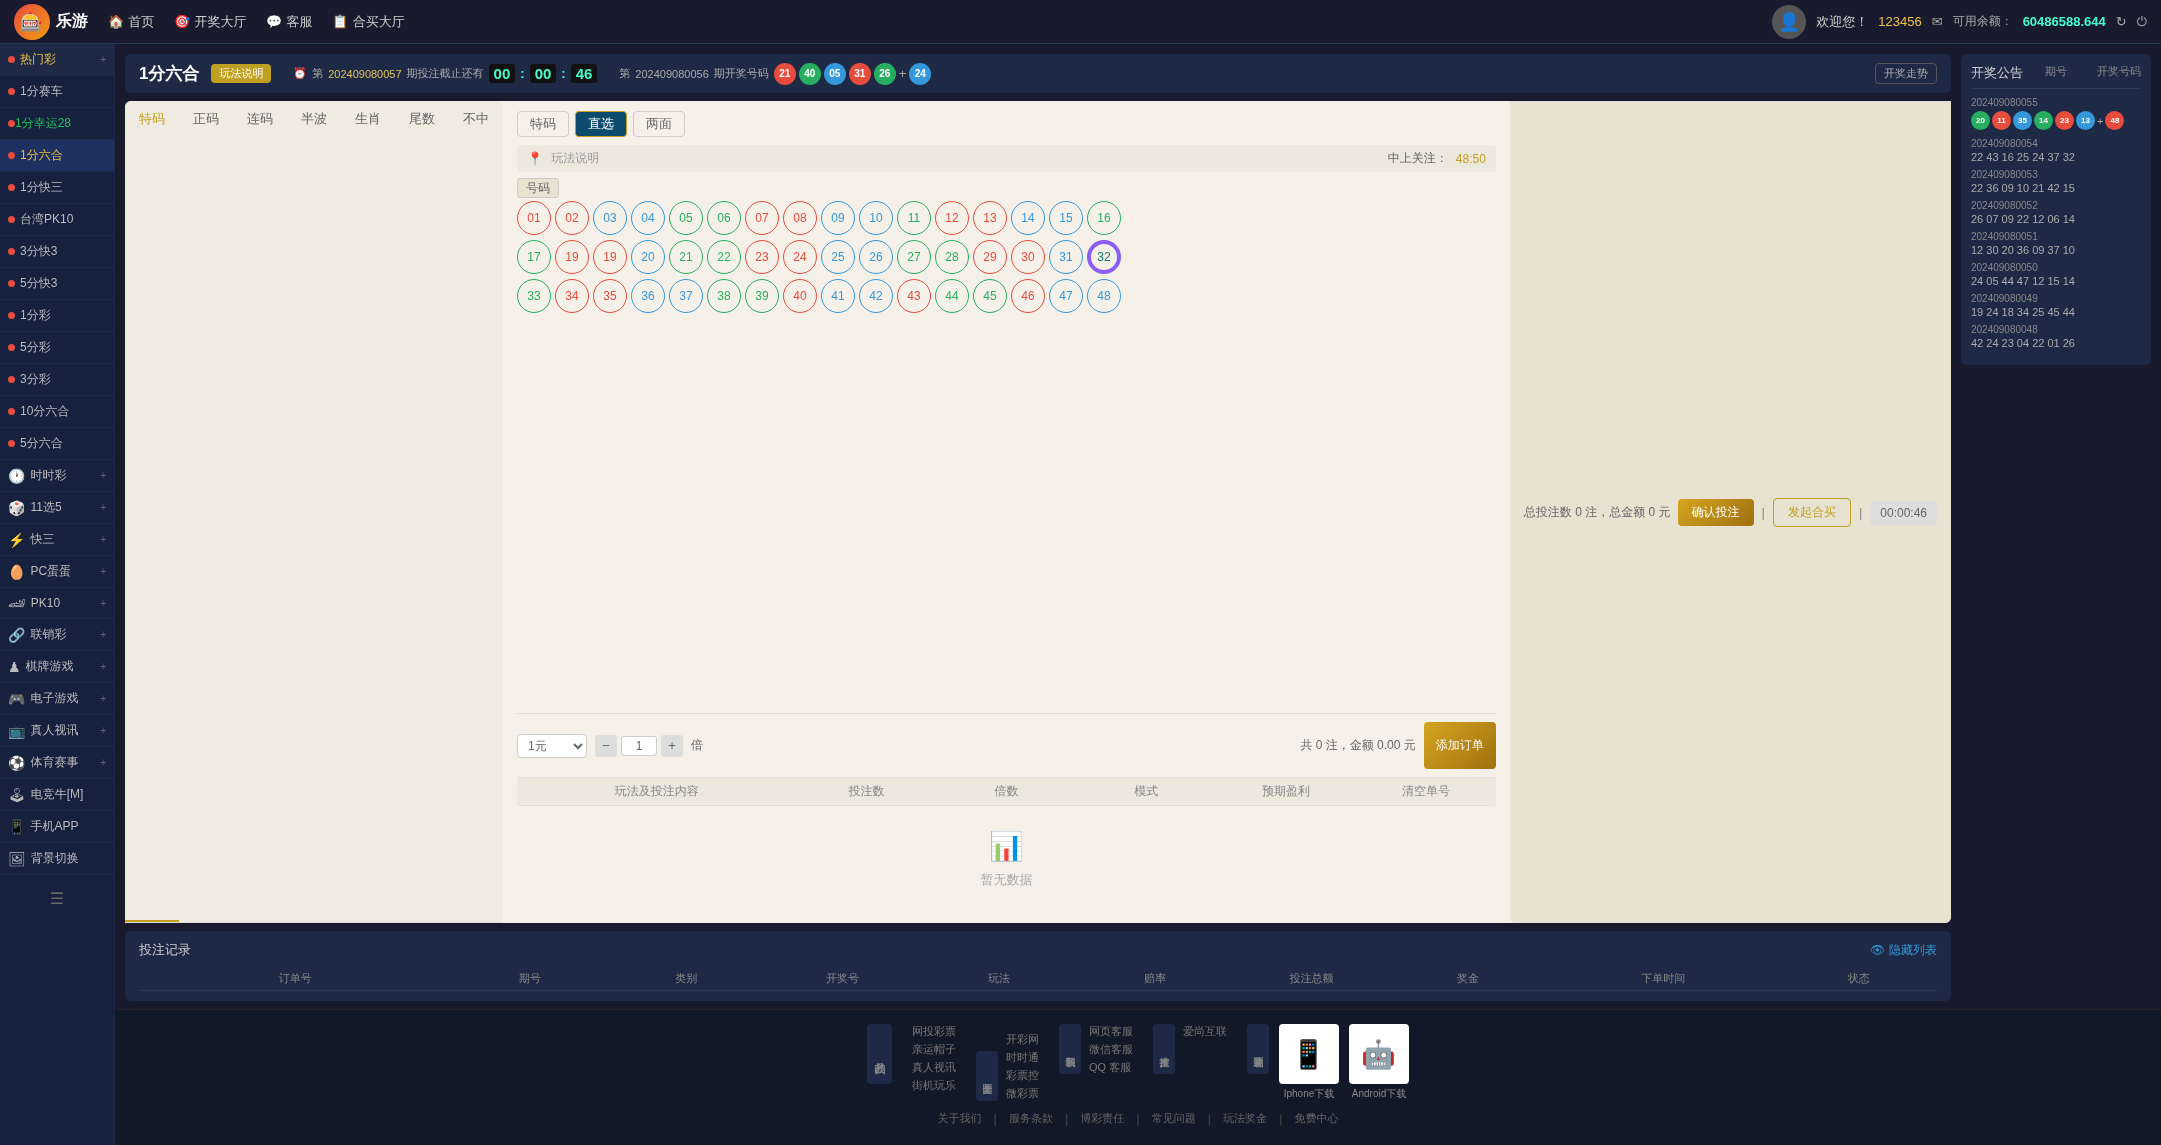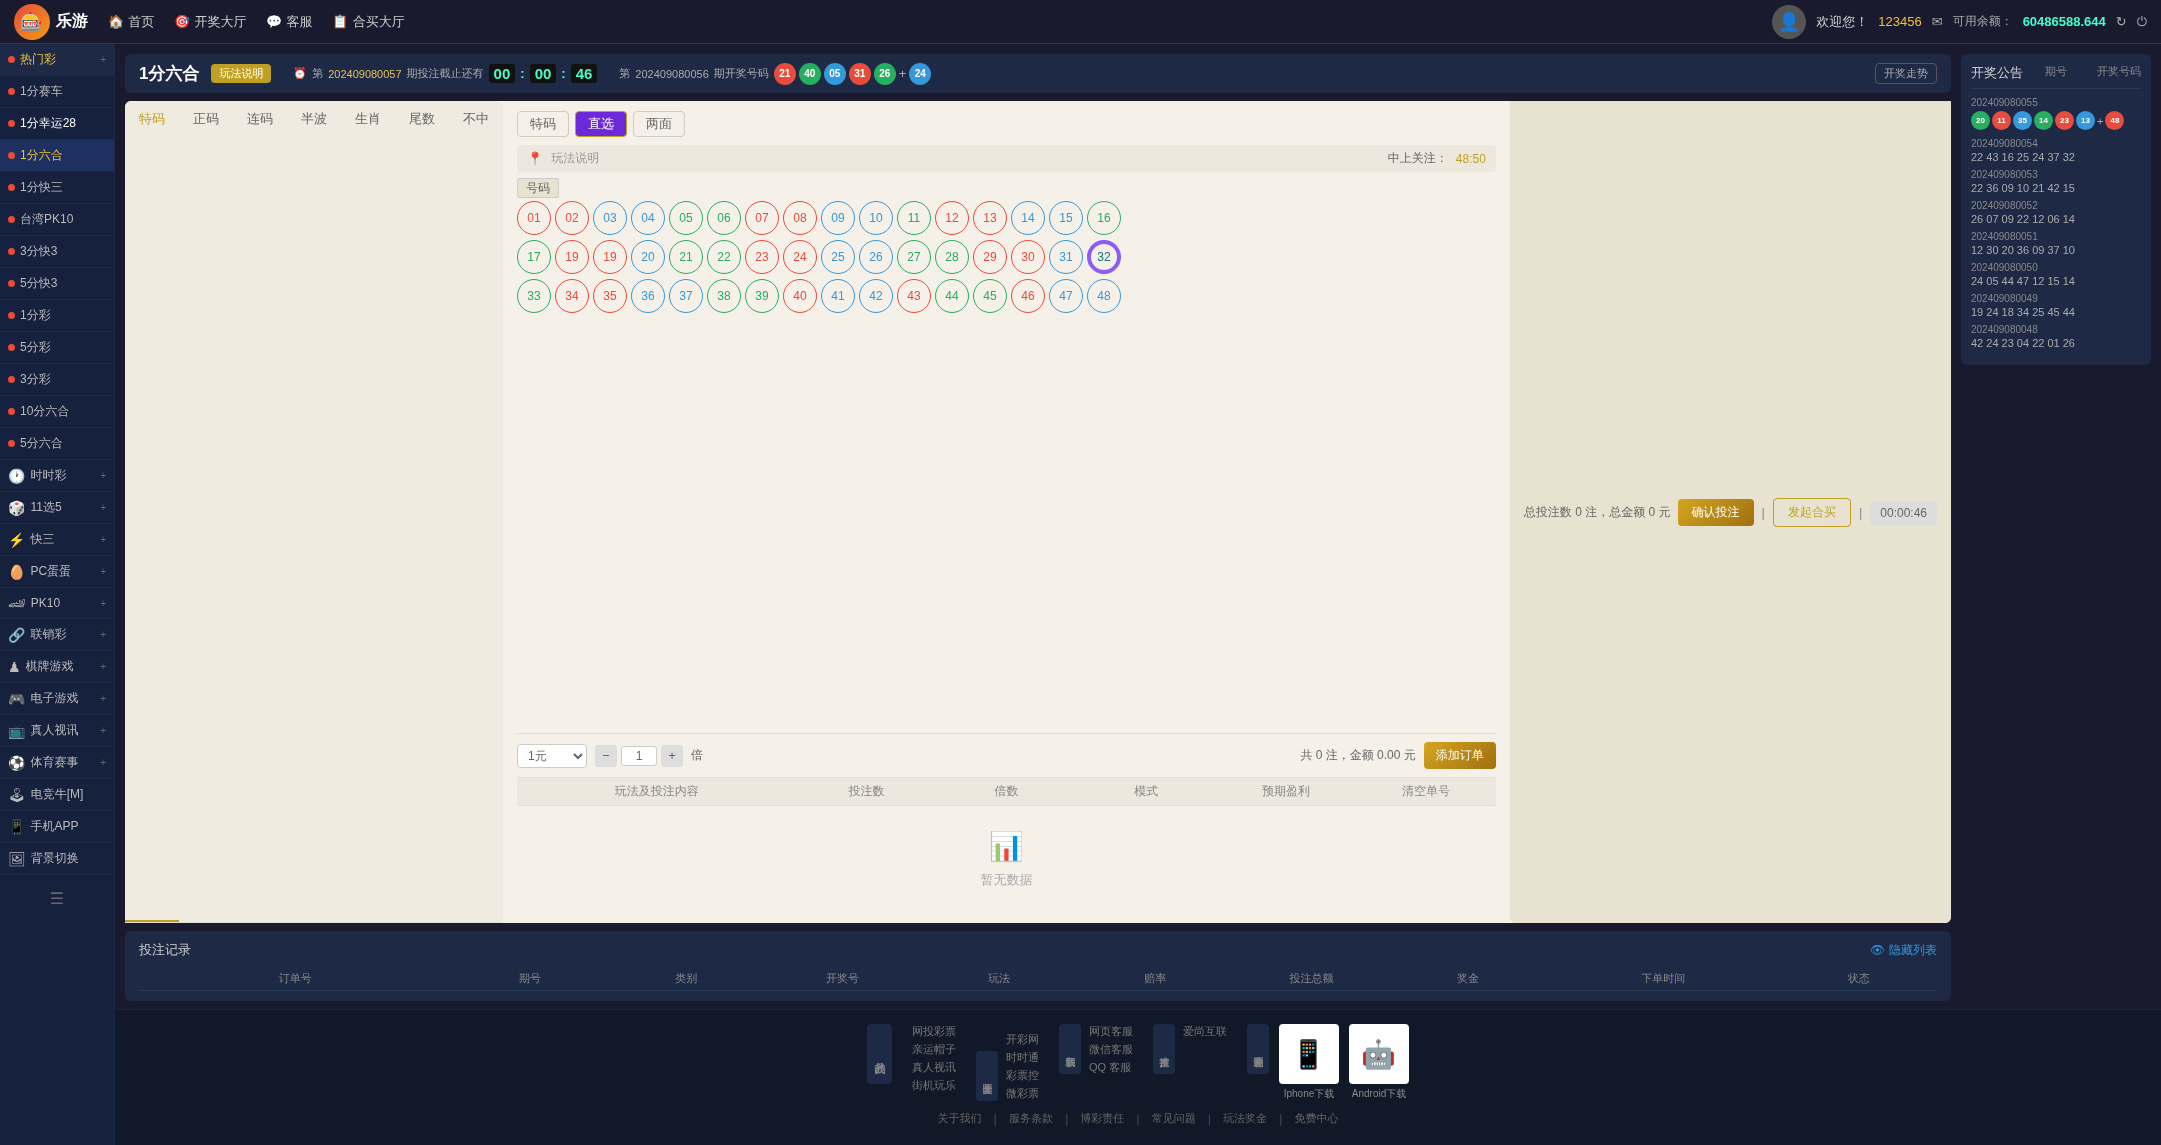--- a/index.html
+++ b/index.html
@@ -41,21 +41,21 @@
   <div style="width:115px;background:#16213e;overflow-y:auto;flex-shrink:0;border-right:1px solid #1e2a45;">
     <div style="display:flex;align-items:center;padding:7px 8px;cursor:pointer;color:#f0c040;gap:5px;font-size:12px;border-bottom:1px solid #1e2a45;background:#1e2a45;">
       <span style="width:7px;height:7px;border-radius:50%;background:#e74c3c;flex-shrink:0;"></span>
       <span>热门彩</span>
       <span style="margin-left:auto;color:#666;font-size:10px;">+</span>
     </div>
     <div style="display:flex;align-items:center;padding:7px 8px;cursor:pointer;color:#bbb;gap:5px;font-size:12px;border-bottom:1px solid #1e2a45;">
       <span style="width:7px;height:7px;border-radius:50%;background:#e74c3c;flex-shrink:0;"></span>
       <span>1分赛车</span>
     </div>
-    <div style="display:flex;align-items:center;padding:7px 8px;cursor:pointer;color:#ffffff;gap:5px;font-size:12px;border-bottom:1px solid #1e2a45;">
+    <div style="display:flex;align-items:center;padding:7px 8px;cursor:pointer;color:#22c55e;font-size:12px;border-bottom:1px solid #1e2a45;">
       <span style="width:7px;height:7px;border-radius:50%;background:#e74c3c;flex-shrink:0;"></span>
       <span>1分幸运28</span>
     </div>
     <div style="display:flex;align-items:center;padding:7px 8px;cursor:pointer;color:#f0c040;gap:5px;font-size:12px;border-bottom:1px solid #1e2a45;background:#1e3060;">
       <span style="width:7px;height:7px;border-radius:50%;background:#e74c3c;flex-shrink:0;"></span>
       <span>1分六合</span>
     </div>
     <div style="display:flex;align-items:center;padding:7px 8px;cursor:pointer;color:#bbb;gap:5px;font-size:12px;border-bottom:1px solid #1e2a45;">
       <span style="width:7px;height:7px;border-radius:50%;background:#e74c3c;flex-shrink:0;"></span>
       <span>1分快三</span>
@@ -208,21 +208,21 @@
             <div style="padding:9px 14px;cursor:pointer;color:#666;font-size:13px;">半波</div>
             <div style="padding:9px 14px;cursor:pointer;color:#666;font-size:13px;">生肖</div>
             <div style="padding:9px 14px;cursor:pointer;color:#666;font-size:13px;">尾数</div>
             <div style="padding:9px 14px;cursor:pointer;color:#666;font-size:13px;">不中</div>
           </div>
 
           <div style="padding:10px 14px;flex:1;display:flex;flex-direction:column;">
 
             <div style="display:flex;gap:6px;margin-bottom:8px;">
               <div style="padding:3px 12px;border-radius:4px;cursor:pointer;color:#666;font-size:13px;border:1px solid #ccc;">特码</div>
-              <div style="padding:3px 12px;border-radius:4px;cursor:pointer;color:#fff;font-size:13px;background:#6d28d9;border:1px solid #c0a020;">直选</div>
+              <div style="padding:3px 12px;border-radius:4px;cursor:pointer;color:#fff;font-size:13px;background:#0c4a6e;border:1px solid #c0a020;">直选</div>
               <div style="padding:3px 12px;border-radius:4px;cursor:pointer;color:#666;font-size:13px;border:1px solid #ccc;">两面</div>
             </div>
 
             <div style="display:flex;align-items:center;gap:8px;margin-bottom:8px;background:#ece8de;border-radius:4px;padding:5px 10px;">
               <span style="color:#c0a020;">📍</span>
               <span style="color:#999;font-size:12px;">玩法说明</span>
               <span style="color:#666;font-size:12px;margin-left:auto;">中上关注：</span>
               <span style="color:#c0a020;font-size:12px;">48:50</span>
             </div>
 
@@ -297,21 +297,21 @@
                 <option>0.1元</option>
                 <option>0.01元</option>
               </select>
               <div style="display:flex;align-items:center;gap:4px;">
                 <button style="background:#ddd;border:none;color:#666;width:22px;height:22px;cursor:pointer;border-radius:3px;font-size:13px;">−</button>
                 <input type="text" value="1" style="background: rgb(255, 255, 255); border: 1px solid rgb(204, 204, 204); color: rgb(102, 102, 102); width: 36px; text-align: center; padding: 2px; border-radius: 3px; font-size: 12px;">
                 <button style="background:#ddd;border:none;color:#666;width:22px;height:22px;cursor:pointer;border-radius:3px;font-size:13px;">+</button>
               </div>
               <span style="color:#666;font-size:12px;">倍</span>
               <span style="margin-left:auto;color:#666;font-size:12px;">共 0 注，金额 0.00 元</span>
-              <button style="background:linear-gradient(135deg,#d4a520,#a07010);color:#fff;border:none;border-radius:4px;padding:5px 12px;cursor:pointer;font-size:12px;">添加订单</button>
+              <button style="background:linear-gradient(135deg,#d4a520,#a07010);color:#fff;border:none;border-radius:4px;padding:15px 12px;cursor:pointer;font-size:12px;">添加订单</button>
             </div>
 
             <div style="display:flex;padding:5px 0;border-top:1px solid #ddd;border-bottom:1px solid #ddd;background:#ece8de;border-radius:3px;">
               <div style="flex:2;color:#888;font-size:12px;text-align:center;">玩法及投注内容</div>
               <div style="flex:1;color:#888;font-size:12px;text-align:center;">投注数</div>
               <div style="flex:1;color:#888;font-size:12px;text-align:center;">倍数</div>
               <div style="flex:1;color:#888;font-size:12px;text-align:center;">模式</div>
               <div style="flex:1;color:#888;font-size:12px;text-align:center;">预期盈利</div>
               <div style="flex:1;color:#888;font-size:12px;text-align:center;">清空单号</div>
             </div>

